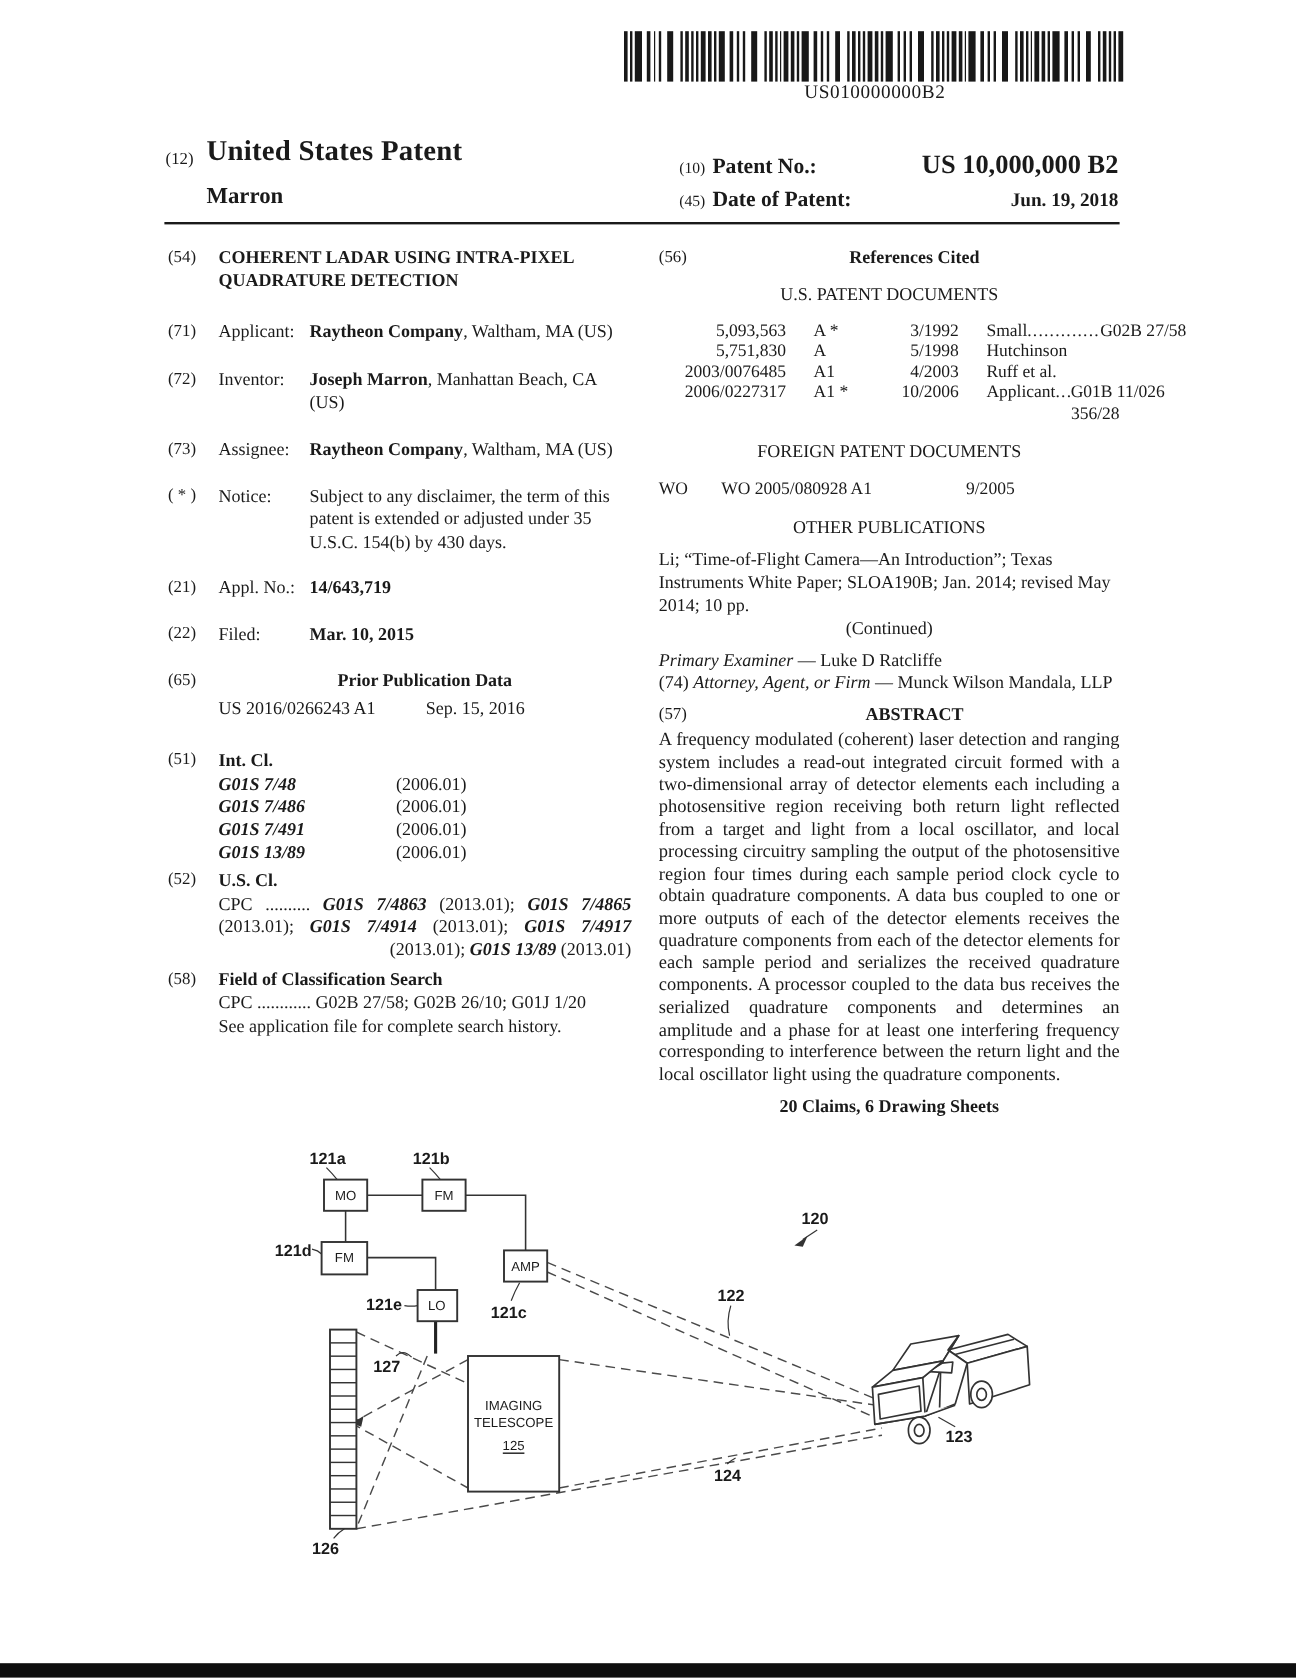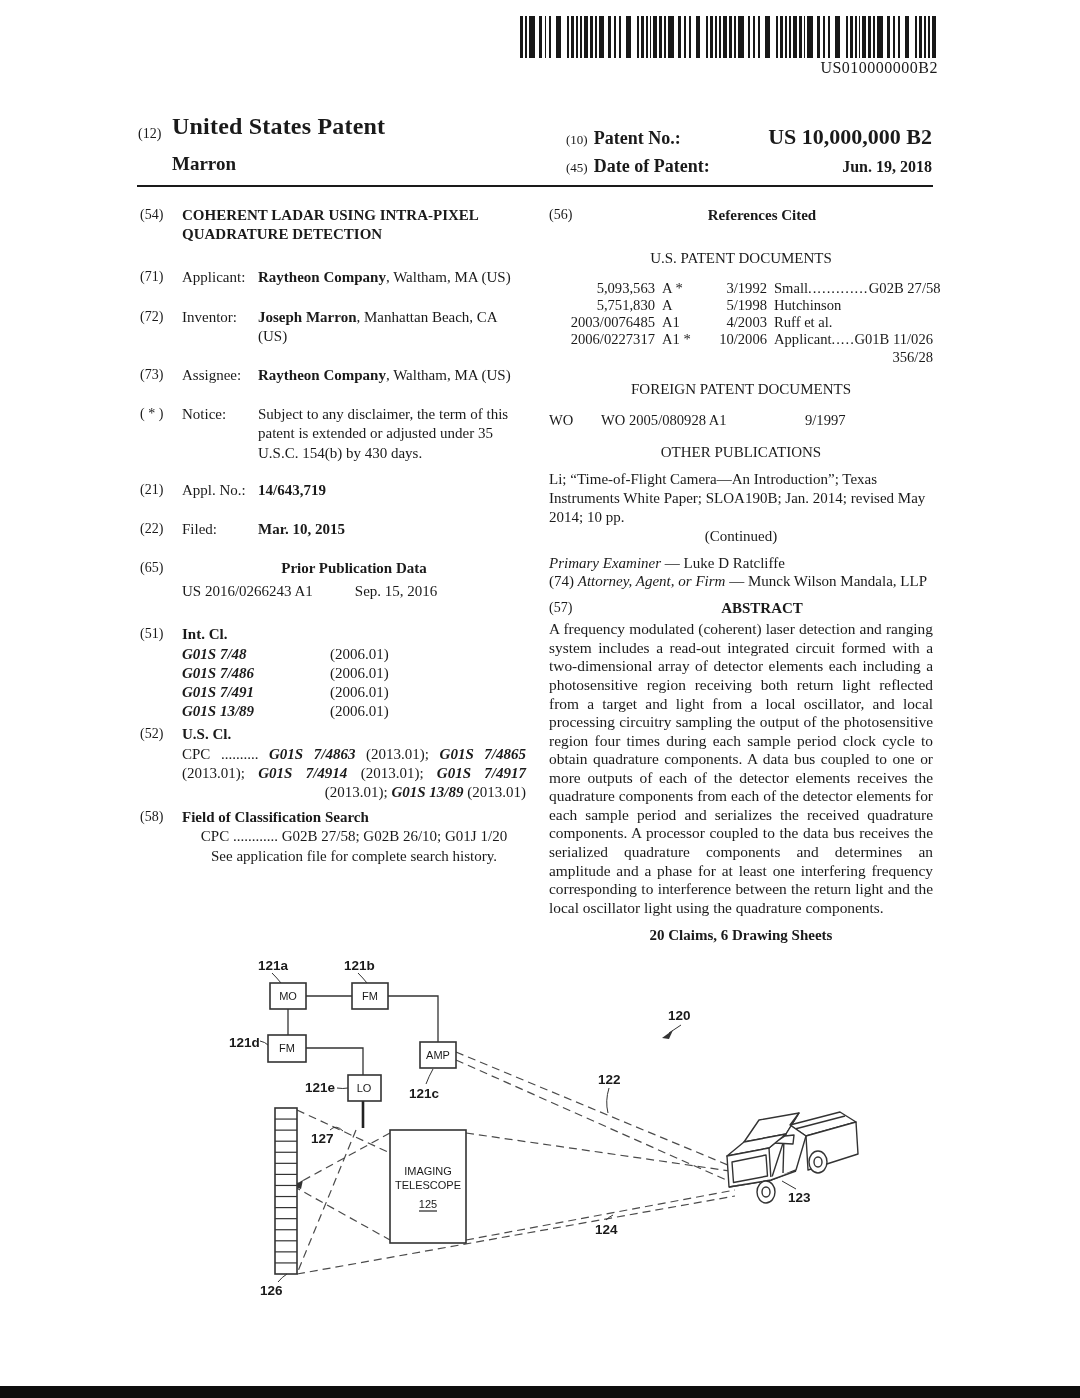--- a/index.html
+++ b/index.html
@@ -1,21 +1,21 @@
 <!DOCTYPE html>
 <html><head>
 <meta charset="utf-8">
 <style>
   html,body{margin:0;padding:0;}
   body{width:1080px;height:1398px;position:relative;background:#fff;color:#1a1a1a;
        font-family:"Liberation Serif", serif;}
   .abs{position:absolute;}
 
   
-  #barcode{left:520px;top:16px;width:418px;text-align:right;}
+  #barcode{left:520px;top:26px;width:418px;text-align:center;}
   #bars{display:flex;align-items:stretch;height:42px;justify-content:center;}
   #bars div{background:#181818;}
   #barcode-text{font-size:16px;letter-spacing:.5px;margin-top:1px;}
 
   
   #hdr-num12{left:138px;top:126px;font-size:14px;}
   #hdr-title{left:172px;top:113px;font-size:24px;font-weight:bold;letter-spacing:.2px;}
   #hdr-inventor{left:172px;top:153px;font-size:19px;font-weight:bold;}
   #hdr-right{left:566px;top:124px;width:366px;}
   .hdr-line{display:flex;align-items:baseline;margin-bottom:6px;}
@@ -35,24 +35,24 @@
   b.nm{font-weight:bold;}
   .center{text-align:center;}
   .bold{font-weight:bold;}
   .mb8{margin-bottom:8px;} .mb12{margin-bottom:12px;} .mb14{margin-bottom:14px;}
   .mb18{margin-bottom:18px;} .mb24{margin-bottom:24px;}
   .pubrow span:last-child{margin-left:42px;}
   .cls-row{display:grid;grid-template-columns:42px 148px 1fr;}
   .cls-row i{font-weight:bold;}
   #cpc52{margin-left:42px;text-align:justify;text-align-last:right;}
   #cpc52 span{font-style:normal;}
-  .ml42{margin-left:42px;text-align:center;}
+  .ml42{margin-left:42px;}
 
   
-  .refrow{display:grid;grid-template-columns:106px 40px 58px 1fr;column-gap:7px;
+  .refrow{display:grid;grid-template-columns:106px 40px 58px 1fr;column-gap:23px;
           font-size:14.6px;line-height:1.18;}
   .refrow .rn{text-align:right;} .refrow .rd{text-align:right;}
   .rrest{display:flex;} .rrest .dots{overflow:hidden;white-space:nowrap;flex:1;letter-spacing:1px;}
   .refcont{text-align:right;font-size:14.6px;line-height:1.18;}
   .forrow{display:flex;font-size:14.6px;}
   .forrow .cc{width:52px;} .forrow .fno{width:172px;} .forrow .fd{margin-left:32px;}
   #abstract{text-align:justify;font-size:15.4px;line-height:1.205;}
 
   
   #figure{left:0;top:940px;}
@@ -252,21 +252,21 @@
   <div class="field wide" style="margin-bottom:0">
     <span class="fnum">(58)</span>
     <span class="bold">Field of Classification Search</span>
   </div>
   <div class="ml42">CPC ............ G02B 27/58; G02B 26/10; G01J 1/20</div>
   <div class="ml42">See application file for complete search history.</div>
 </div>
 
 <div class="abs" id="colR">
 
-  <div class="field wide mb8" style="margin-bottom:24px">
+  <div class="field wide mb8" style="margin-bottom:12px">
     <span class="fnum">(56)</span>
     <span class="bold center">References Cited</span>
   </div>
 
   <div class="center mb12">U.S. PATENT DOCUMENTS</div>
 
   <div class="refrow">
     <span class="rn">5,093,563</span>
     <span>A *</span>
     <span class="rd">3/1992</span>
@@ -301,21 +301,21 @@
         <span class="dots">...........</span>
         <span>G01B 11/026</span>
       </span>
   </div>
   <div class="refcont mb14">356/28</div>
 
   <div class="center bold mb12" style="font-weight:normal">FOREIGN PATENT DOCUMENTS</div>
   <div class="forrow mb14">
     <span class="cc">WO</span>
     <span class="fno">WO 2005/080928  A1</span>
-    <span class="fd">9/1997</span>
+    <span class="fd">9/2005</span>
   </div>
 
   <div class="center mb8">OTHER PUBLICATIONS</div>
   <div>Li; “Time-of-Flight Camera—An Introduction”; Texas Instruments White Paper; SLOA190B; Jan. 2014; revised May 2014; 10 pp.</div>
   <div class="center mb8">(Continued)</div>
 
   <div class="ex-line"><span style="font-style: italic;">Primary Examiner</span><span> — Luke D Ratcliffe</span></div>
   <div class="ex-line mb8"><span>(74) </span><span style="font-style: italic;">Attorney, Agent, or Firm</span><span> — Munck Wilson Mandala, LLP</span></div>
 
   <div class="field wide" style="margin-bottom:2px">

